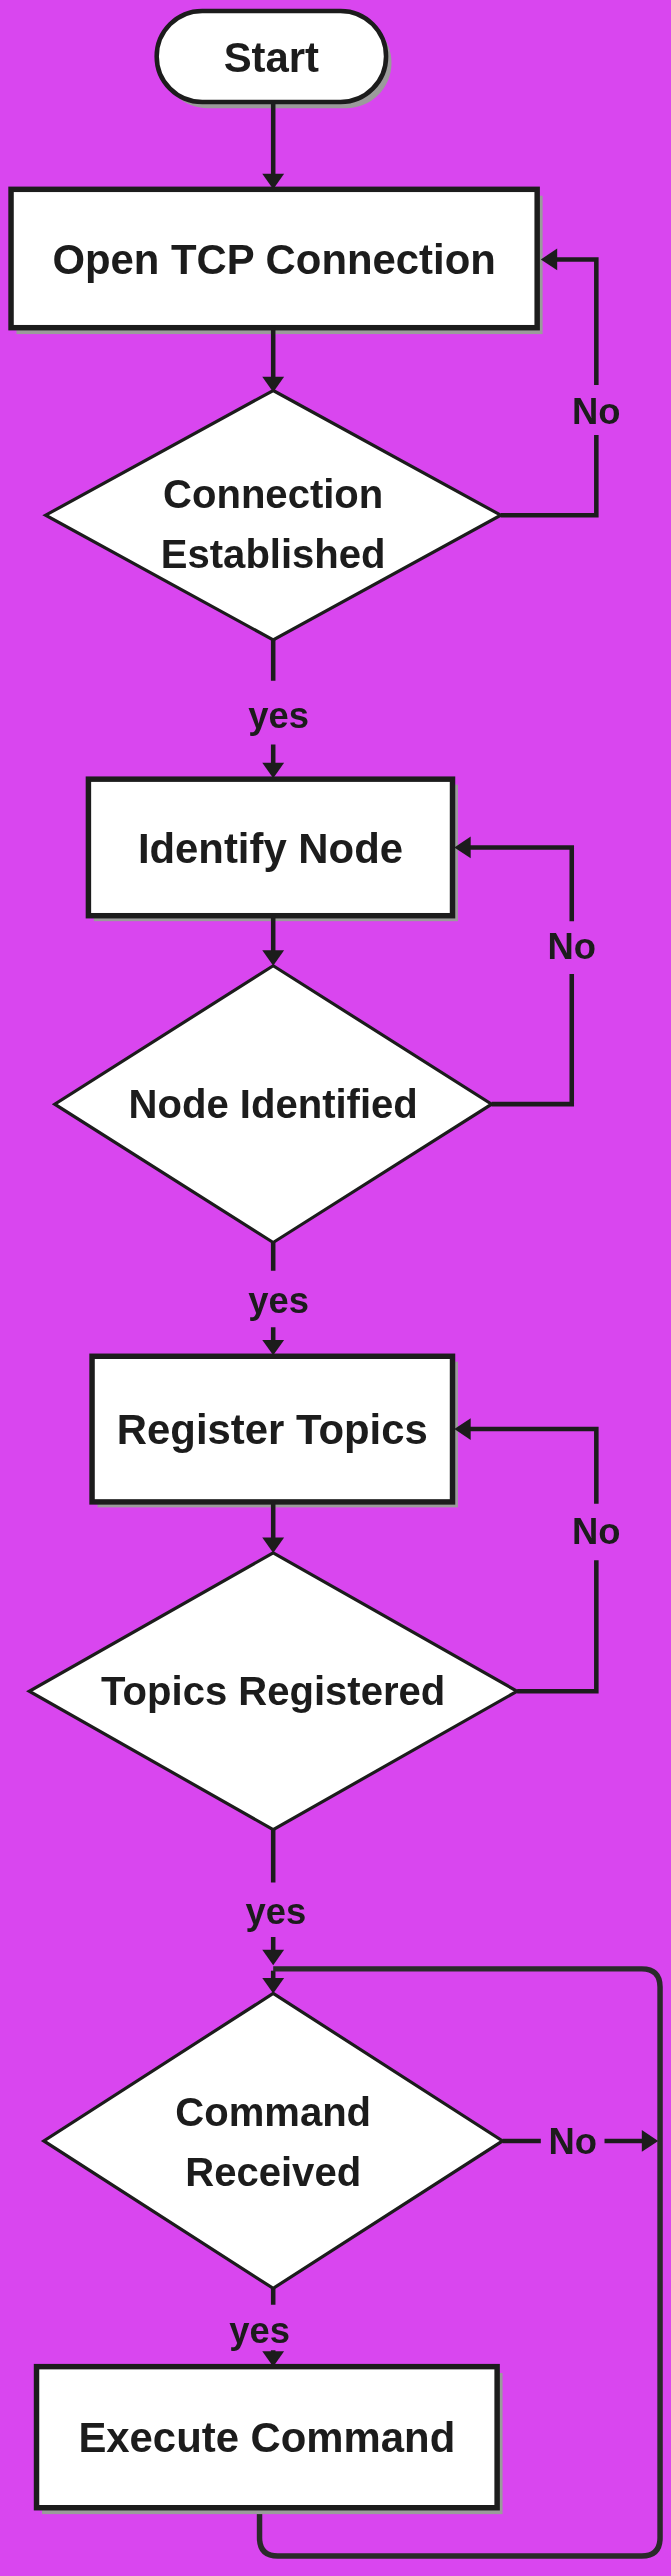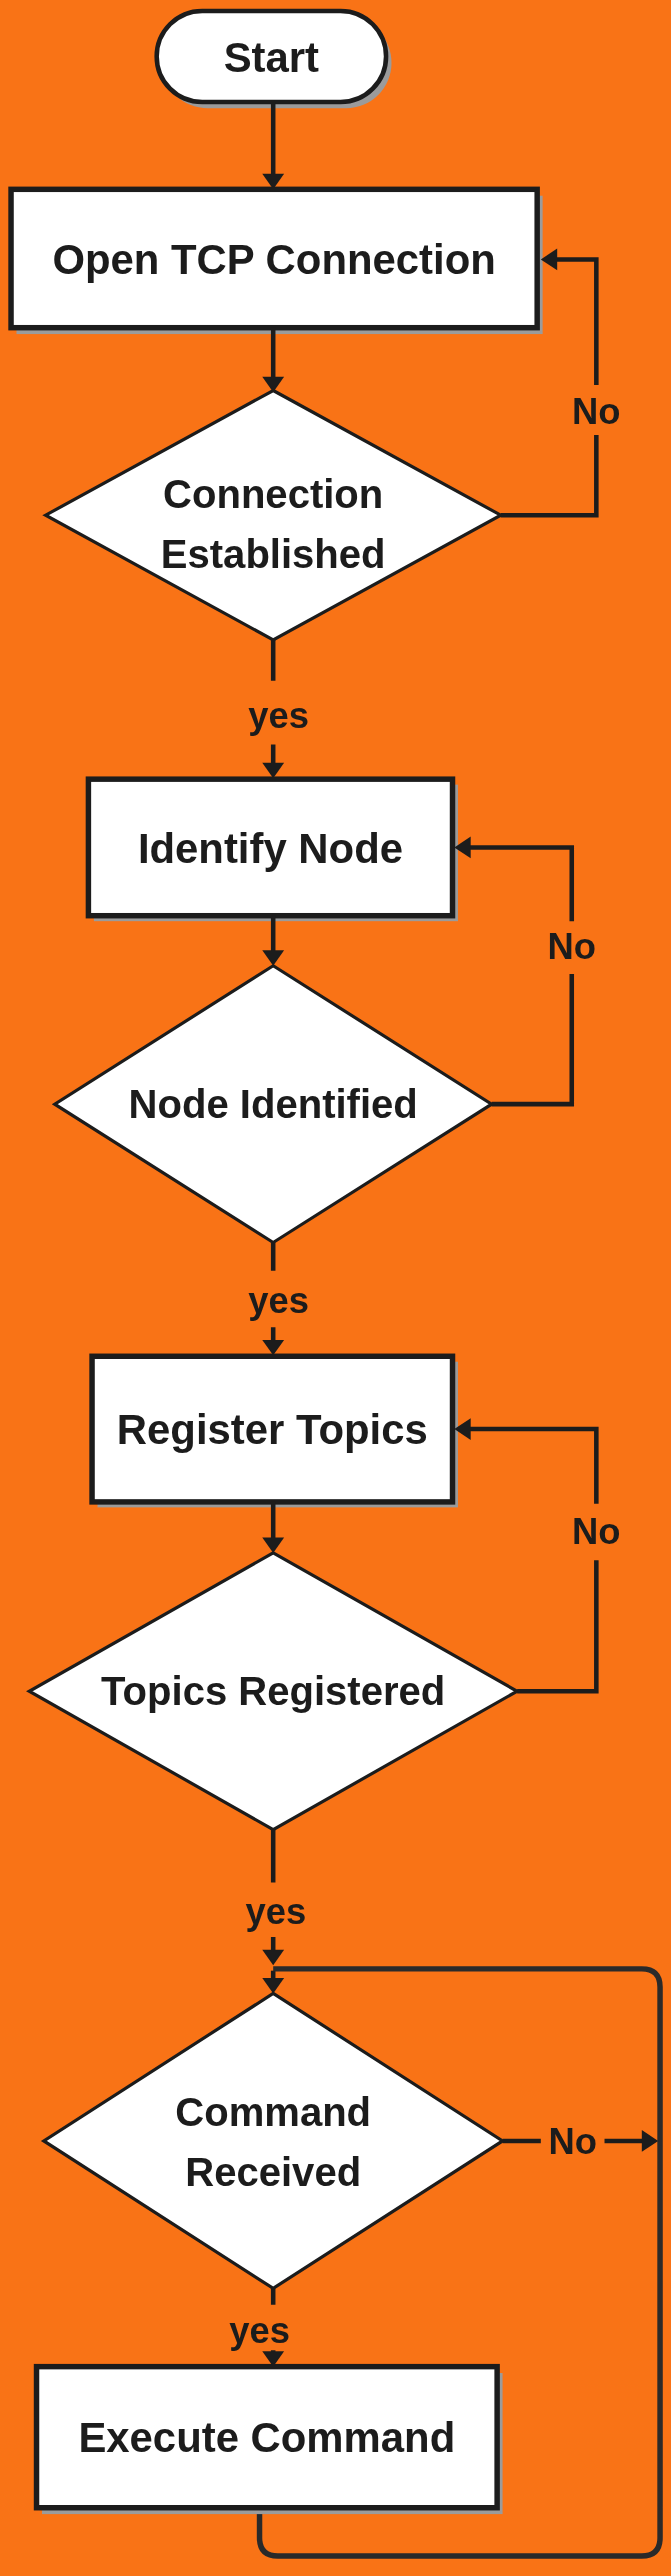--- a/index.html
+++ b/index.html
@@ -1,16 +1,16 @@
 <!DOCTYPE html>
 <html style="font-size:14.6px"><head>
 <meta charset="utf-8">
 <style>
   html,body{margin:0;padding:0;background:#ffffff;}
-  .stage{position:relative;width:672px;height:2576px;background:#f97316;overflow:hidden;}
+  .stage{position:relative;width:672px;height:2576px;background:#d946ef;overflow:hidden;}
   svg{display:block;}
   .shadow{fill:#9b9b9b;stroke:none;}
   .shape{fill:#ffffff;stroke:#1c1c1c;}
   .proc{stroke-width:6;}
   .pill{stroke-width:5;}
   .decision{stroke-width:3.5;}
   .conn{stroke:#1c1c1c;stroke-width:5;fill:none;}
   .conn-thick{stroke:#2a2a2a;stroke-width:6;fill:none;}
   .arrow{fill:#1c1c1c;stroke:none;}
   text{fill:#1c1c1c;text-anchor:middle;font-family:"Liberation Sans",sans-serif;font-weight:bold;}

